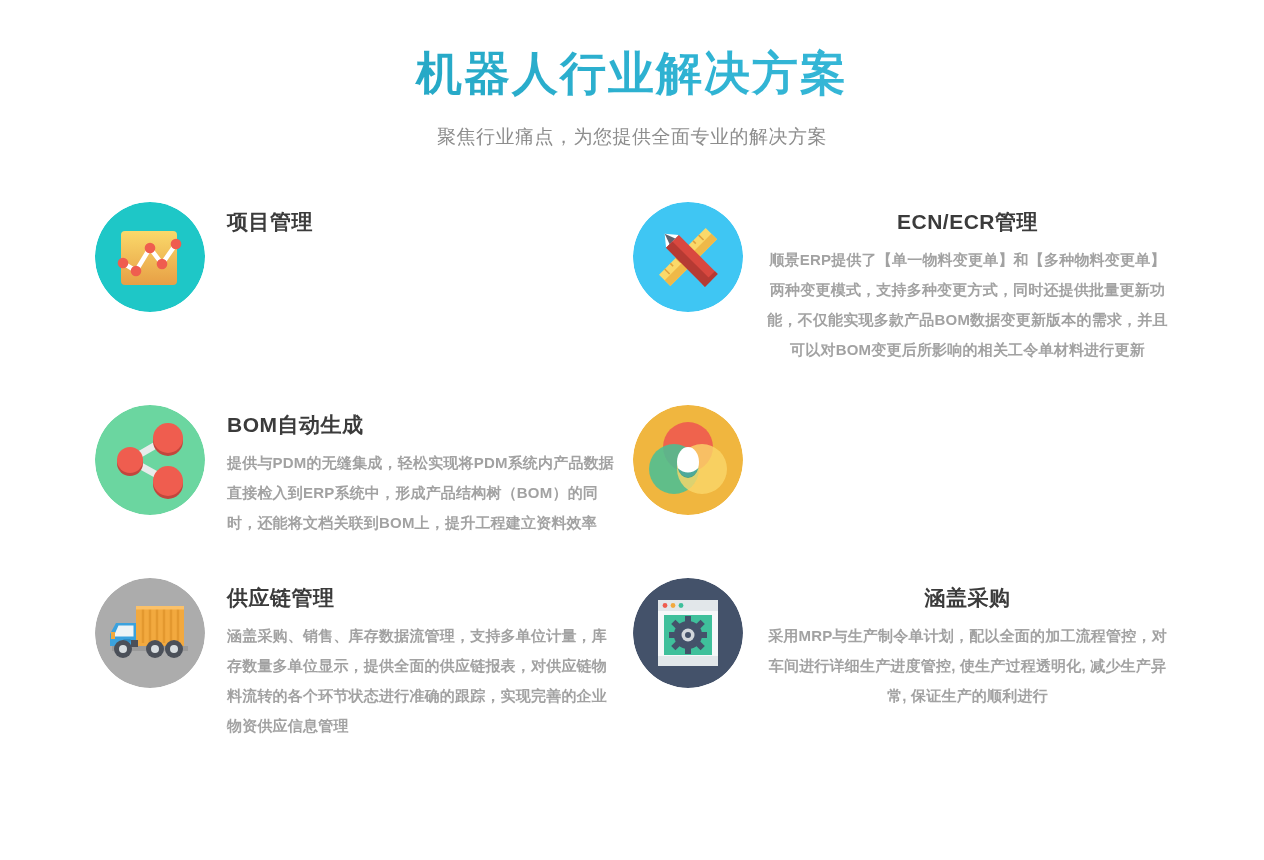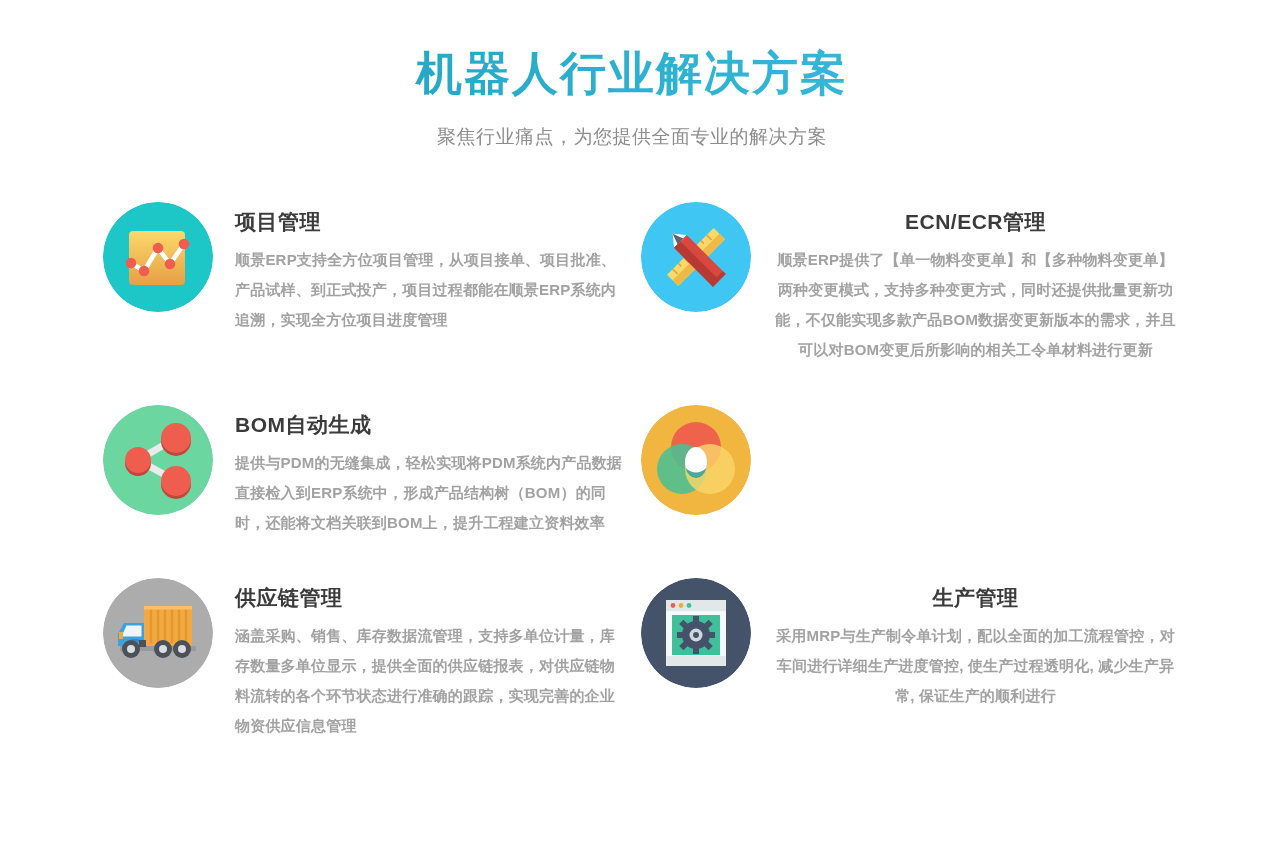--- a/index.html
+++ b/index.html
@@ -42,21 +42,21 @@
     font-weight: normal;
     margin: 20px 0 0 0;
     letter-spacing: 0.5px;
     line-height: 26px;
   }
 
   
   .features {
     position: absolute;
     top: 170px;
-    left: 8px;
+    left: 0;
     width: 1028px;
     display: grid;
     grid-template-columns: 537px 1px 537px;
     column-gap: 0px;
     padding-left: 95px;
   }
   .feature {
     display: flex;
     align-items: flex-start;
     margin-bottom: 40px;
@@ -125,21 +125,20 @@
           <polyline points="28,61 41,69 55,46 67,62 81,42" fill="none" stroke="#ffffff" stroke-width="4.5" stroke-linecap="round" stroke-linejoin="round"></polyline>
           <circle cx="28" cy="61" r="5.3" fill="#ef5d4f"></circle>
           <circle cx="41" cy="69" r="5.3" fill="#ef5d4f"></circle>
           <circle cx="55" cy="46" r="5.3" fill="#ef5d4f"></circle>
           <circle cx="67" cy="62" r="5.3" fill="#ef5d4f"></circle>
           <circle cx="81" cy="42" r="5.3" fill="#ef5d4f"></circle>
         </svg>
       </div>
       <div class="feature-body">
         <h3 class="feature-title">项目管理</h3>
-        <p class="feature-desc">顺景ERP支持全方位项目管理，从项目接单、项目批准、产品试样、到正式投产，项目过程都能在顺景ERP系统内追溯，实现全方位项目进度管理</p>
       </div>
     </div>
 
     <div class="feature col2">
       <div class="icon-wrap">
         <svg viewBox="0 0 110 110">
           <circle cx="55" cy="55" r="55" fill="#3fc6f3"></circle>
 
           <g transform="rotate(-45 55 55)">
             <rect x="22" y="47" width="66" height="16" fill="#fad96a"></rect>
@@ -269,19 +268,19 @@
               <rect x="63.5" y="42.5" width="6" height="9" transform="rotate(45 66.5 47)"></rect>
               <rect x="40.5" y="62.5" width="6" height="9" transform="rotate(45 43.5 67)"></rect>
               <rect x="63.5" y="62.5" width="6" height="9" transform="rotate(-45 66.5 67)"></rect>
             </g>
           </g>
           <circle cx="55" cy="57" r="6.5" fill="#d2d7dc"></circle>
           <circle cx="55" cy="57" r="3" fill="#44526a"></circle>
         </svg>
       </div>
       <div class="feature-body">
-        <h3 class="feature-title">生产管理</h3>
+        <h3 class="feature-title">涵盖采购</h3>
         <p class="feature-desc">采用MRP与生产制令单计划，配以全面的加工流程管控，对车间进行详细生产进度管控, 使生产过程透明化, 减少生产异常, 保证生产的顺利进行</p>
       </div>
     </div>
 
   </div>
 </div>
 
 </body></html>

